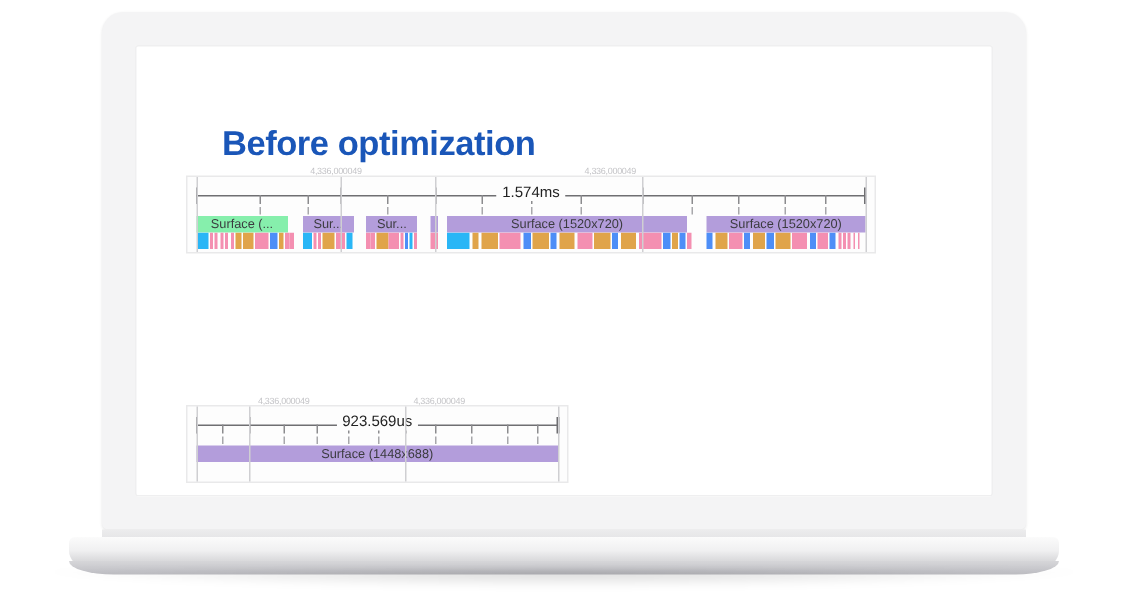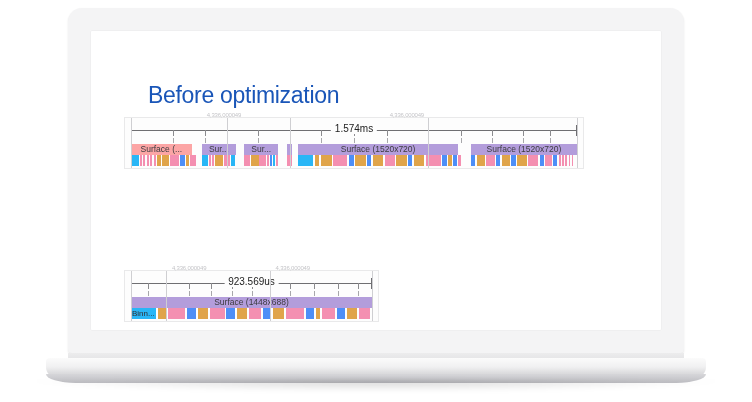--- a/index.html
+++ b/index.html
@@ -61,21 +61,21 @@
   #screen{
     position:absolute;
     left:90px;top:30px;
     width:572px;height:301px;
     overflow:hidden;
   }
 
   .section-title{
     position:absolute;
     color:#1a56b8;
-    font-weight:normal;
+    font-weight:bold;
     font-size:23px;
     letter-spacing:-.3px;
     white-space:nowrap;
   }
   #title-before{left:58px;top:52px;}
   #title-after{left:58px;top:204px;}
 
   
   .trace{
     position:absolute;
@@ -178,21 +178,21 @@
         <div class="subtick" style="left: calc(57.5% - 0.9px);"></div>
         <div class="subtick" style="left: calc(74% - 2.88px);"></div>
         <div class="subtick" style="left: calc(81% - 3.72px);"></div>
         <div class="subtick" style="left: calc(88% - 4.56px);"></div>
         <div class="subtick" style="left: calc(94% - 5.28px);"></div>
         <div class="ts-label" style="left: calc(17% + 3.96px);">4,336,000049</div>
         <div class="ts-label" style="left: calc(58% - 0.96px);">4,336,000049</div>
         <div class="duration-label" style="left: calc(50% + 0px);">1.574ms</div>
       </div>
     <div class="rows">
-        <div class="surface-bar" style="left: 0%; width: 13.6%; background: #fca5a5;">Surface (...</div>
+        <div class="surface-bar" style="left: 0%; width: 13.6%; background: #86efac;">Surface (...</div>
         <div class="surface-bar" style="left: 15.9%; width: 7.6%; background: rgb(179, 157, 219);">Sur...</div>
         <div class="surface-bar" style="left: 25.4%; width: 7.6%; background: rgb(179, 157, 219);">Sur...</div>
         <div class="surface-bar" style="left: 34.9%; width: 1.2%; background: rgb(179, 157, 219);"></div>
         <div class="surface-bar" style="left: 37.4%; width: 36%; background: rgb(179, 157, 219);">Surface (1520x720)</div>
         <div class="surface-bar" style="left: 76.2%; width: 23.8%; background: rgb(179, 157, 219);">Surface (1520x720)</div>
         <div class="frames" style="left: 0px; width: 100%;">
           <div class="frame" style="left: 0.2%; width: 1.6%; background: rgb(41, 182, 246);"></div>
           <div class="frame" style="left: 2%; width: 0.5%; background: rgb(244, 143, 177);"></div>
           <div class="frame" style="left: 2.7%; width: 0.5%; background: rgb(244, 143, 177);"></div>
           <div class="frame" style="left: 3.5%; width: 0.5%; background: rgb(244, 143, 177);"></div>
@@ -290,40 +290,20 @@
         <div class="subtick" style="left: calc(66% - 1.92px);"></div>
         <div class="subtick" style="left: calc(76% - 3.12px);"></div>
         <div class="subtick" style="left: calc(86% - 4.32px);"></div>
         <div class="subtick" style="left: calc(94% - 5.28px);"></div>
         <div class="ts-label" style="left: calc(17% + 3.96px);">4,336,000049</div>
         <div class="ts-label" style="left: calc(60% - 1.2px);">4,336,000049</div>
         <div class="duration-label" style="left: calc(50% + 0px);">923.569us</div>
       </div>
     <div class="rows">
         <div class="surface-bar" style="left: 0%; width: 100%; background: rgb(179, 157, 219);">Surface (1448x688)</div>
-        <div class="frames" style="left: 0px; width: 100%;">
-          <div class="frame" style="left: 0%; width: 10.2%; background: rgb(41, 182, 246); font-size: 8px; line-height: 11px; color: rgb(47, 47, 51); text-align: center; overflow: hidden; white-space: nowrap;">Binn...</div>
-          <div class="frame" style="left: 11.2%; width: 3.4%; background: rgb(224, 164, 74);"></div>
-          <div class="frame" style="left: 15.4%; width: 7.2%; background: rgb(244, 143, 177);"></div>
-          <div class="frame" style="left: 23.4%; width: 3.4%; background: rgb(77, 142, 247);"></div>
-          <div class="frame" style="left: 27.6%; width: 4.4%; background: rgb(224, 164, 74);"></div>
-          <div class="frame" style="left: 32.8%; width: 6%; background: rgb(244, 143, 177);"></div>
-          <div class="frame" style="left: 39.6%; width: 3.4%; background: rgb(77, 142, 247);"></div>
-          <div class="frame" style="left: 43.8%; width: 4.4%; background: rgb(224, 164, 74);"></div>
-          <div class="frame" style="left: 49%; width: 5%; background: rgb(244, 143, 177);"></div>
-          <div class="frame" style="left: 54.8%; width: 3.4%; background: rgb(77, 142, 247);"></div>
-          <div class="frame" style="left: 59%; width: 4.4%; background: rgb(224, 164, 74);"></div>
-          <div class="frame" style="left: 64.2%; width: 7.6%; background: rgb(244, 143, 177);"></div>
-          <div class="frame" style="left: 72.6%; width: 3.4%; background: rgb(77, 142, 247);"></div>
-          <div class="frame" style="left: 76.8%; width: 1.6%; background: rgb(224, 164, 74);"></div>
-          <div class="frame" style="left: 79.2%; width: 5.6%; background: rgb(244, 143, 177);"></div>
-          <div class="frame" style="left: 85.6%; width: 3.4%; background: rgb(77, 142, 247);"></div>
-          <div class="frame" style="left: 89.8%; width: 4%; background: rgb(224, 164, 74);"></div>
-          <div class="frame" style="left: 94.6%; width: 4.4%; background: rgb(244, 143, 177);"></div>
-        </div>
       </div>
   <div class="vline" style="left: calc(0% + 6px);"></div>
       <div class="vline" style="left: calc(14.5% + 4.26px);"></div>
       <div class="vline" style="left: calc(57.5% - 0.9px);"></div>
       <div class="vline" style="left: calc(100% - 6px);"></div>
     </div>
 
 </div>
 
 </body></html>

